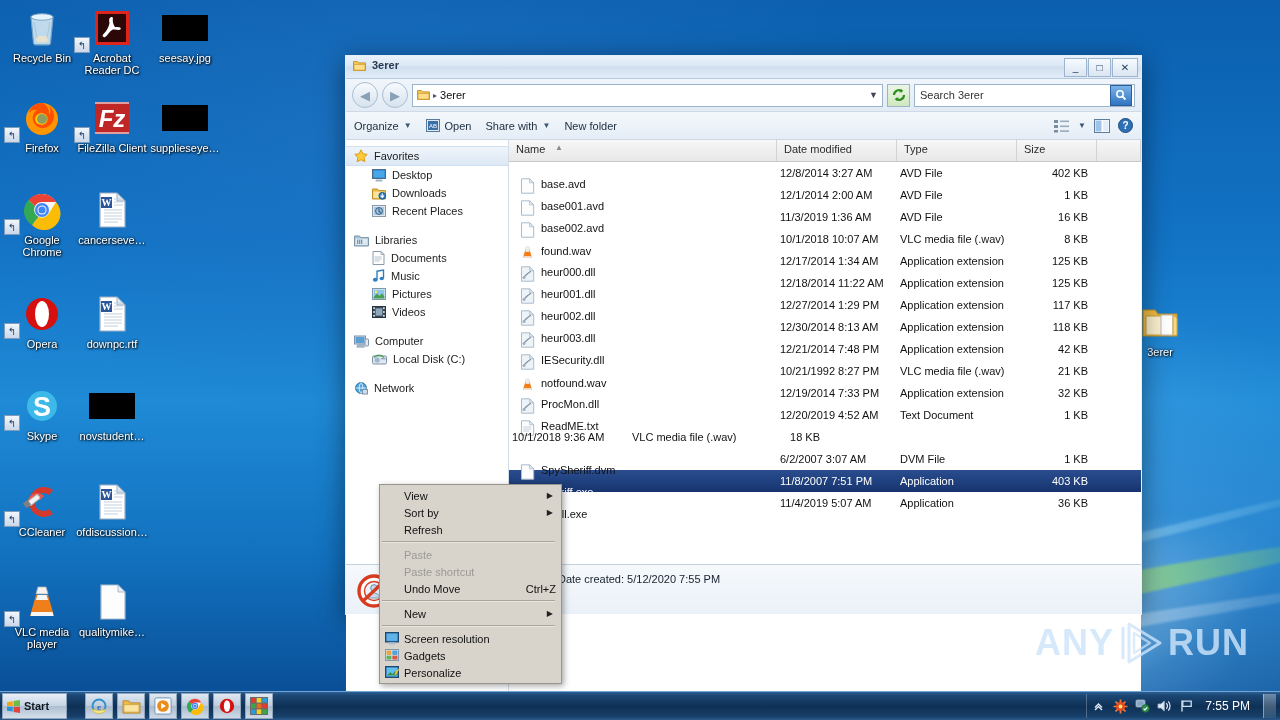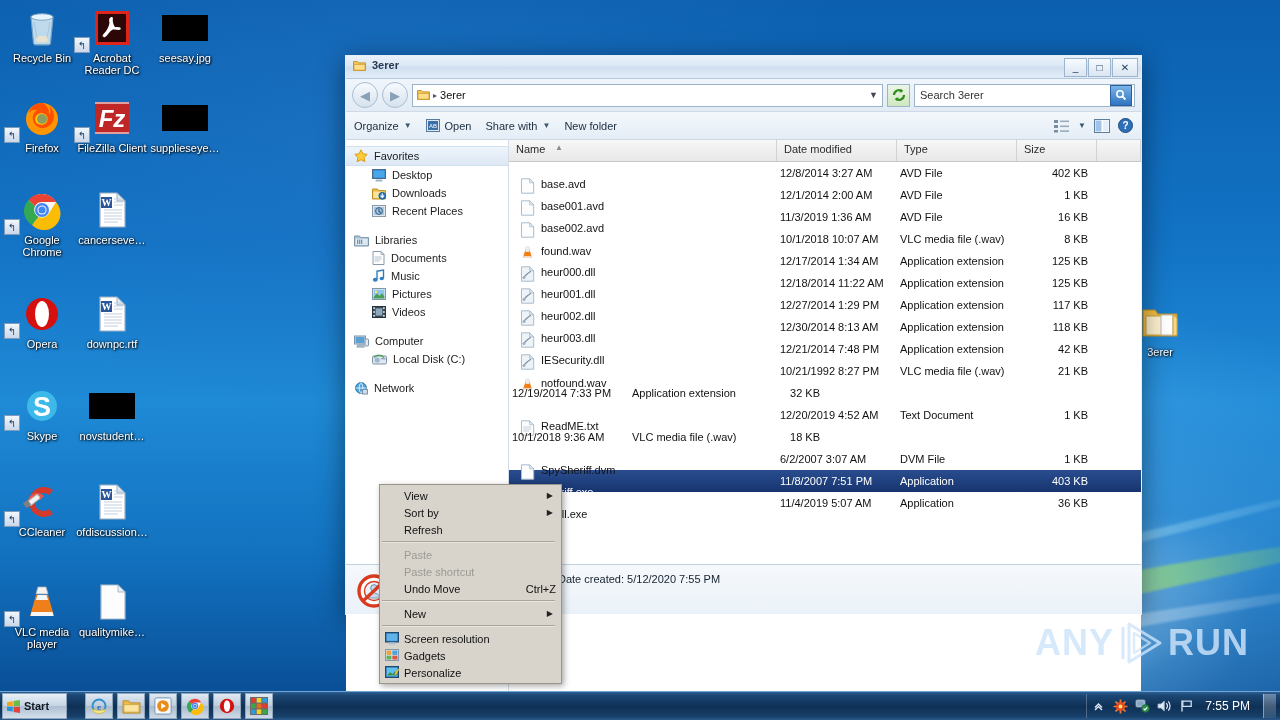--- a/index.html
+++ b/index.html
@@ -807,20 +807,31 @@
                   <path d="M9.5 30h21l1 4H8.5z" fill="#f6f6f6"></path>
                 </svg>
               </span>
               <span>notfound.wav</span>
             </div>
             <div class="fdate">10/21/1992 8:27 PM</div>
             <div class="ftype">VLC media file (.wav)</div>
             <div class="fsize">21 KB</div>
           </div>
           <div class="frow">
+            <div class="fname">
+              <span>
+                <svg width="15" height="16" viewBox="0 0 15 16">
+                  <path d="M1.5 .8h8.2l4 4v10.4h-12.2z" fill="#eef3f8" stroke="#a8bccd"></path>
+                  <path d="M9.7 .8l4 4h-4z" fill="#dce7f2" stroke="#a8bccd" stroke-width=".8"></path>
+                  <path d="M3.5 11.6c2.2-2.6 5-5 7.4-6.4" stroke="#7f8fa0" stroke-width="1.1" fill="none"></path>
+                  <circle cx="4" cy="11.5" r="1.5" fill="#9fb2c4"></circle>
+                </svg>
+              </span>
+              <span>ProcMon.dll</span>
+            </div>
             <div class="fdate">12/19/2014 7:33 PM</div>
             <div class="ftype">Application extension</div>
             <div class="fsize">32 KB</div>
           </div>
           <div class="frow">
             <div class="fname">
               <span>
                 <svg width="15" height="16" viewBox="0 0 15 16">
                   <path d="M1.5 .8h8.2l4 4v10.4h-12.2z" fill="#fdfdfd" stroke="#a8bccd"></path>
                   <path d="M9.7 .8l4 4h-4z" fill="#e6eef6" stroke="#a8bccd" stroke-width=".8"></path>

